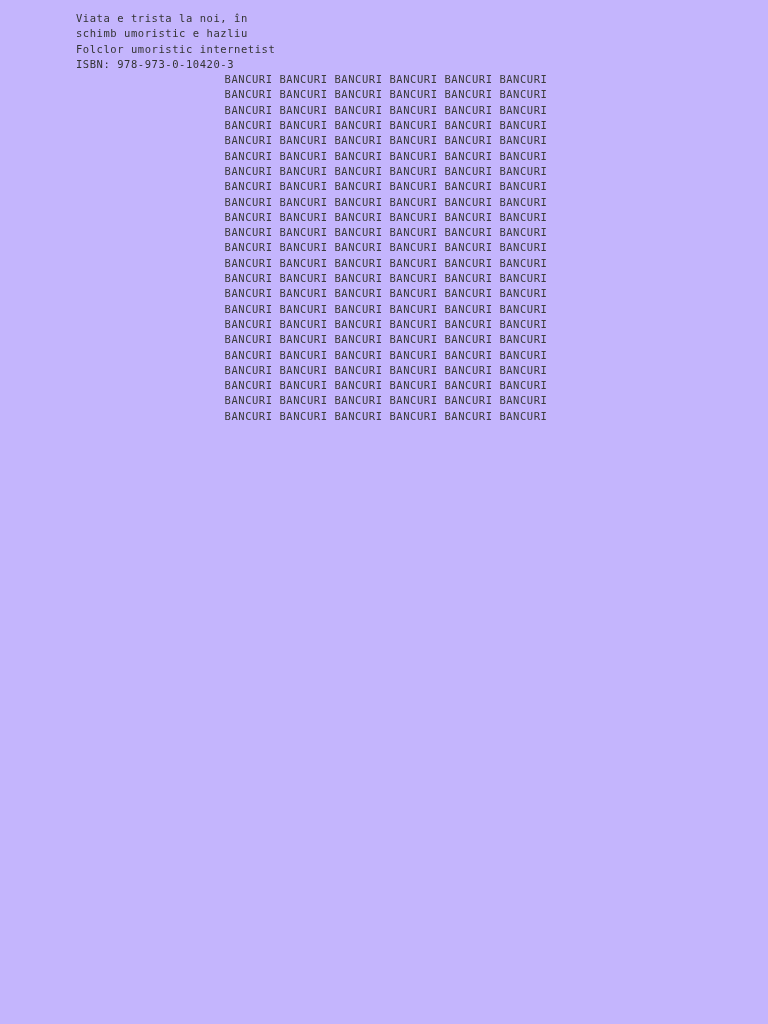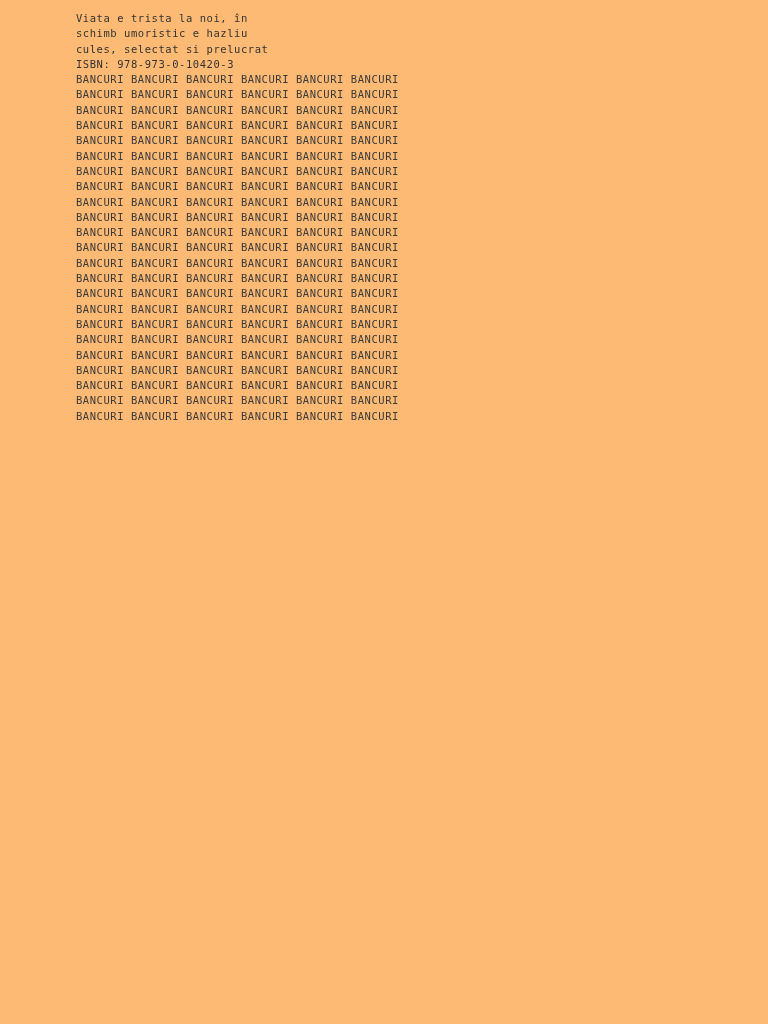--- a/index.html
+++ b/index.html
@@ -9,21 +9,21 @@
   }
   body {
     width: 768px;
     height: 1024px;
     font-family: "DejaVu Sans Mono", "Liberation Mono", monospace;
   }
   .page {
     position: relative;
     width: 768px;
     height: 1024px;
-    background: #fdba74;
+    background: #c4b5fd;
     box-sizing: border-box;
   }
   .doc-body {
     position: absolute;
     left: 76px;
     top: 11px;
     width: 620px;
   }
   .line {
     font-size: 10.5px;
@@ -33,32 +33,33 @@
     letter-spacing: 0.55px;
   }
   .title-block .line {
     color: #333333;
   }
   .bancuri-block {
     margin-top: 0;
   }
   .bancuri-block .line {
     color: #3a3a3a;
+    text-align: center;
   }
 </style>
 </head>
 <body>
 
 <div class="page">
   <div class="doc-body">
 
     <div class="title-block">
       <div class="line">Viata e trista la noi, în</div>
       <div class="line">schimb umoristic e hazliu</div>
-      <div class="line">cules, selectat si prelucrat</div>
+      <div class="line">Folclor umoristic internetist</div>
       <div class="line">ISBN: 978-973-0-10420-3</div>
     </div>
 
     <div class="bancuri-block" id="bancuri-block">
         <div class="line">BANCURI BANCURI BANCURI BANCURI BANCURI BANCURI</div>
         <div class="line">BANCURI BANCURI BANCURI BANCURI BANCURI BANCURI</div>
         <div class="line">BANCURI BANCURI BANCURI BANCURI BANCURI BANCURI</div>
         <div class="line">BANCURI BANCURI BANCURI BANCURI BANCURI BANCURI</div>
         <div class="line">BANCURI BANCURI BANCURI BANCURI BANCURI BANCURI</div>
         <div class="line">BANCURI BANCURI BANCURI BANCURI BANCURI BANCURI</div>

